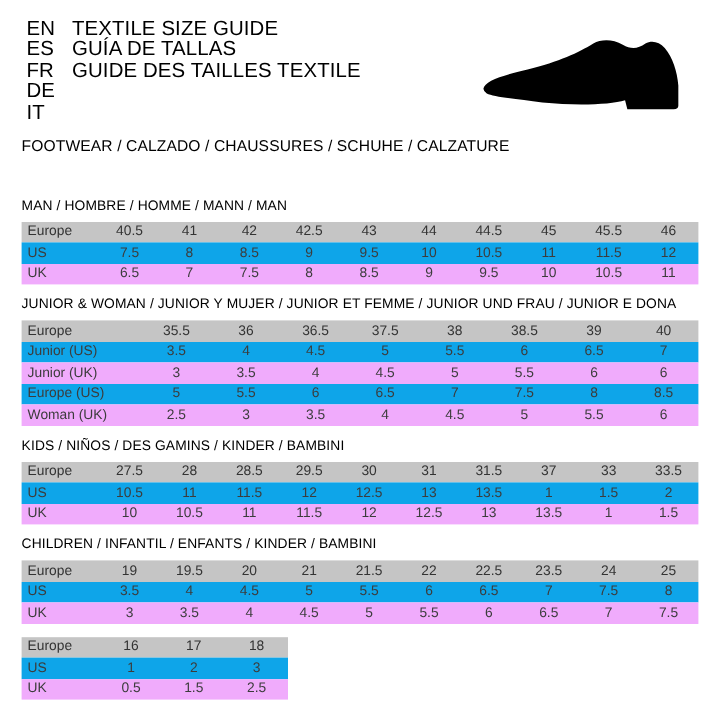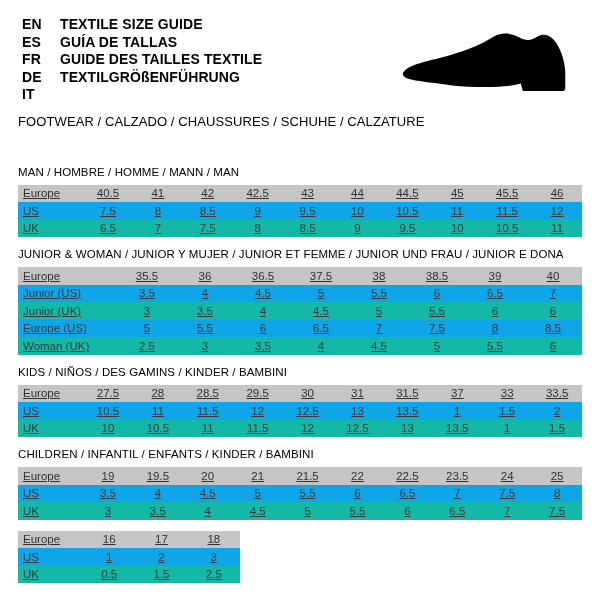--- a/index.html
+++ b/index.html
@@ -6,41 +6,41 @@
   body {
     width: 600px; height: 600px; overflow: hidden;
     background: #ffffff;
     font-family: "Liberation Sans", sans-serif;
     color: #000;
   }
   .page { position: relative; padding: 13px 18px 0 18px; width: 564px; }
 
   
   .lang-table { margin-top: 3px; }
-  .lang-row { display: flex; height: 17.5px; align-items: flex-start;
-              font-weight: bold; font-size: 14px; letter-spacing: 0.1px; }
+  .lang-row { display: flex; height: 17.5px; align-items: flex-end;
+              font-weight: normal; font-size: 17px; letter-spacing: 0.1px; }
   .lang-code { width: 38px; padding-left: 4px; flex: none; }
   .lang-label { white-space: nowrap; }
   .category-line { margin-top: 10px; font-weight: normal; font-size: 13px;
                    letter-spacing: 0.1px; white-space: nowrap; }
 
   .shoe { position: absolute; top: 24px; right: 20px; width: 190px; height: 85px; }
 
   
   .sections { margin-top: 37px; }
   .section { margin-bottom: 11px; }
   .section-title { font-weight: normal; font-size: 11.5px; height: 12px;
                    line-height: 12px; margin-bottom: 7px; letter-spacing: 0.1px;
                    white-space: nowrap; }
   .size-table { width: 100%; }
   .size-table.narrow { width: 222px; }
   .t-row { display: flex; height: 17.5px; align-items: center;
-           font-size: 11.5px; color: #3c3c3c; text-decoration: underline; }
+           font-size: 11.5px; color: #3c3c3c; }
   .t-row.r0   { background: #c5c5c5; color: #333; }
-  .t-row.alt  { background: #14b8a6; }
+  .t-row.alt  { background: #f0abfc; }
   .t-row.plain{ background: #0ea5e9; }
   .t-label { width: 60px; padding-left: 5px; flex: none; white-space: nowrap; }
   .t-label.wide { width: 95px; }
   .t-cell { flex: 1; text-align: center; }
 </style>
 </head>
 <body>
 
 <div class="page">
 
@@ -52,21 +52,20 @@
     <div class="lang-row">
       <span class="lang-code">ES</span>
       <span class="lang-label">GUÍA DE TALLAS</span>
     </div>
     <div class="lang-row">
       <span class="lang-code">FR</span>
       <span class="lang-label">GUIDE DES TAILLES TEXTILE</span>
     </div>
     <div class="lang-row">
       <span class="lang-code">DE</span>
-      <span class="lang-label">TEXTILGRÖßENFÜHRUNG</span>
     </div>
     <div class="lang-row">
       <span class="lang-code">IT</span>
     </div>
   </div>
 
   <svg class="shoe" viewBox="0 0 200 90" aria-hidden="true">
     <path fill="#000000" d="M13 53
       C14 46 30 41 52 36
       C80 29 97 21 110 13

